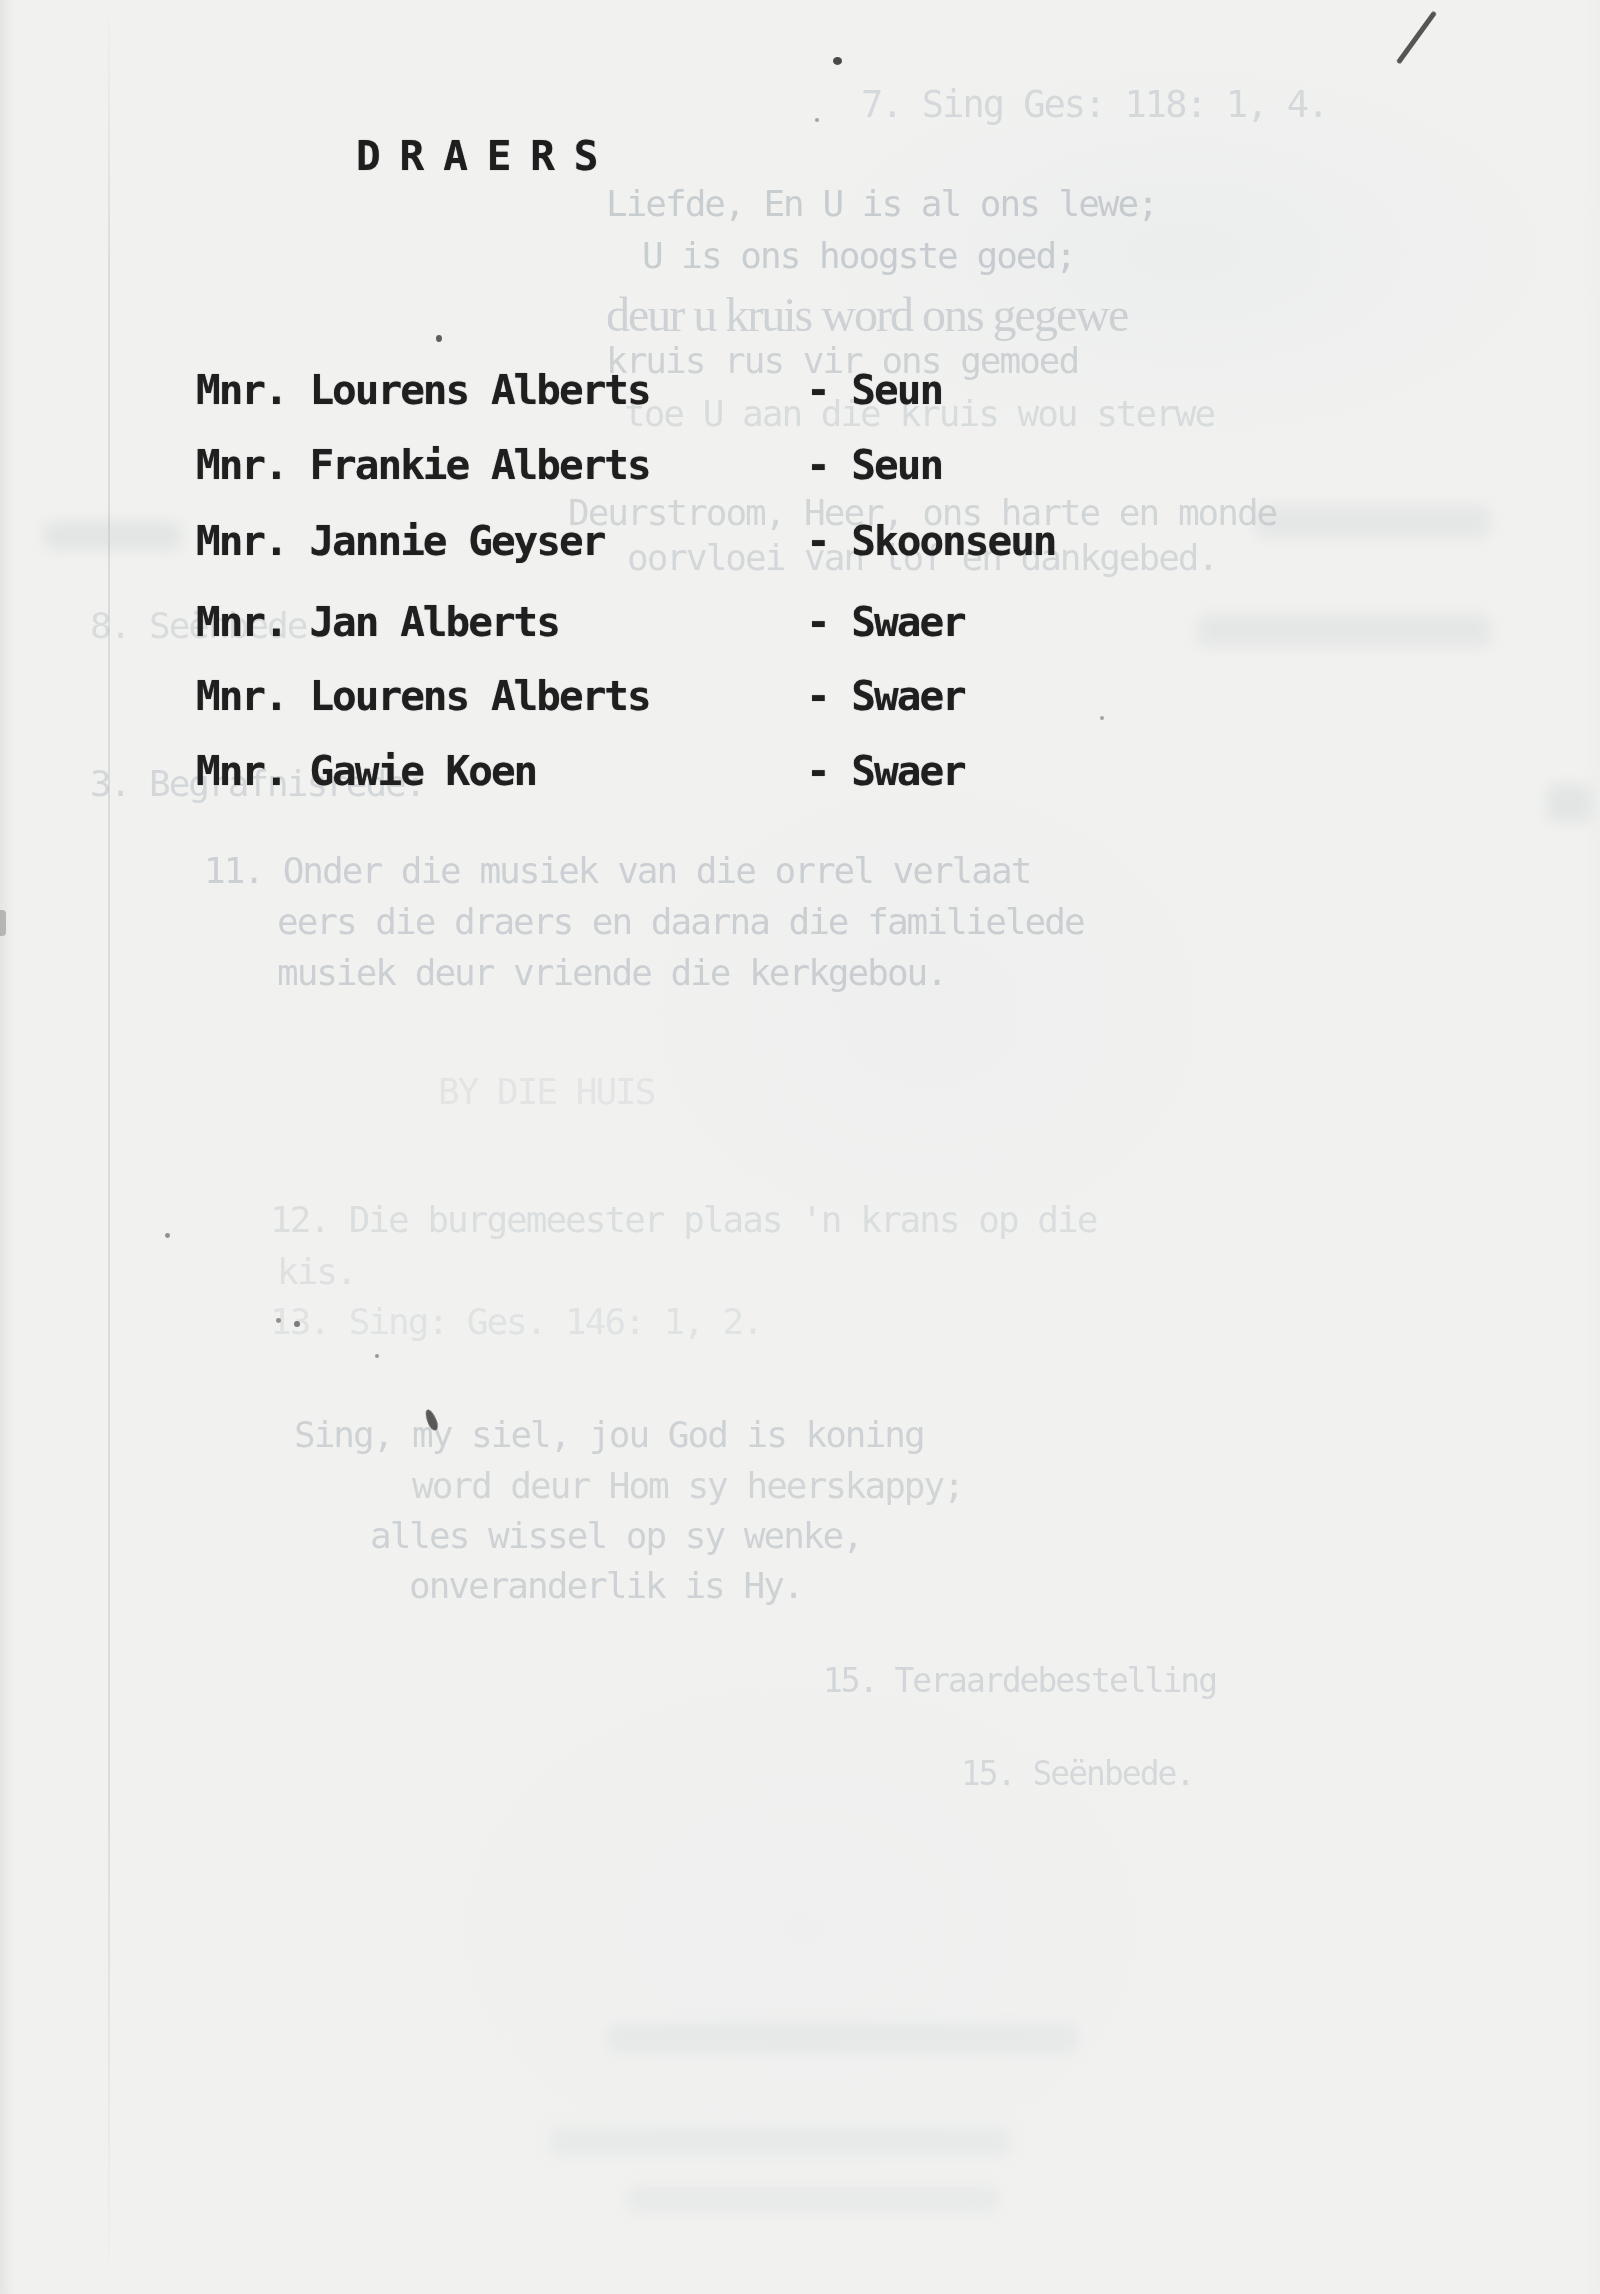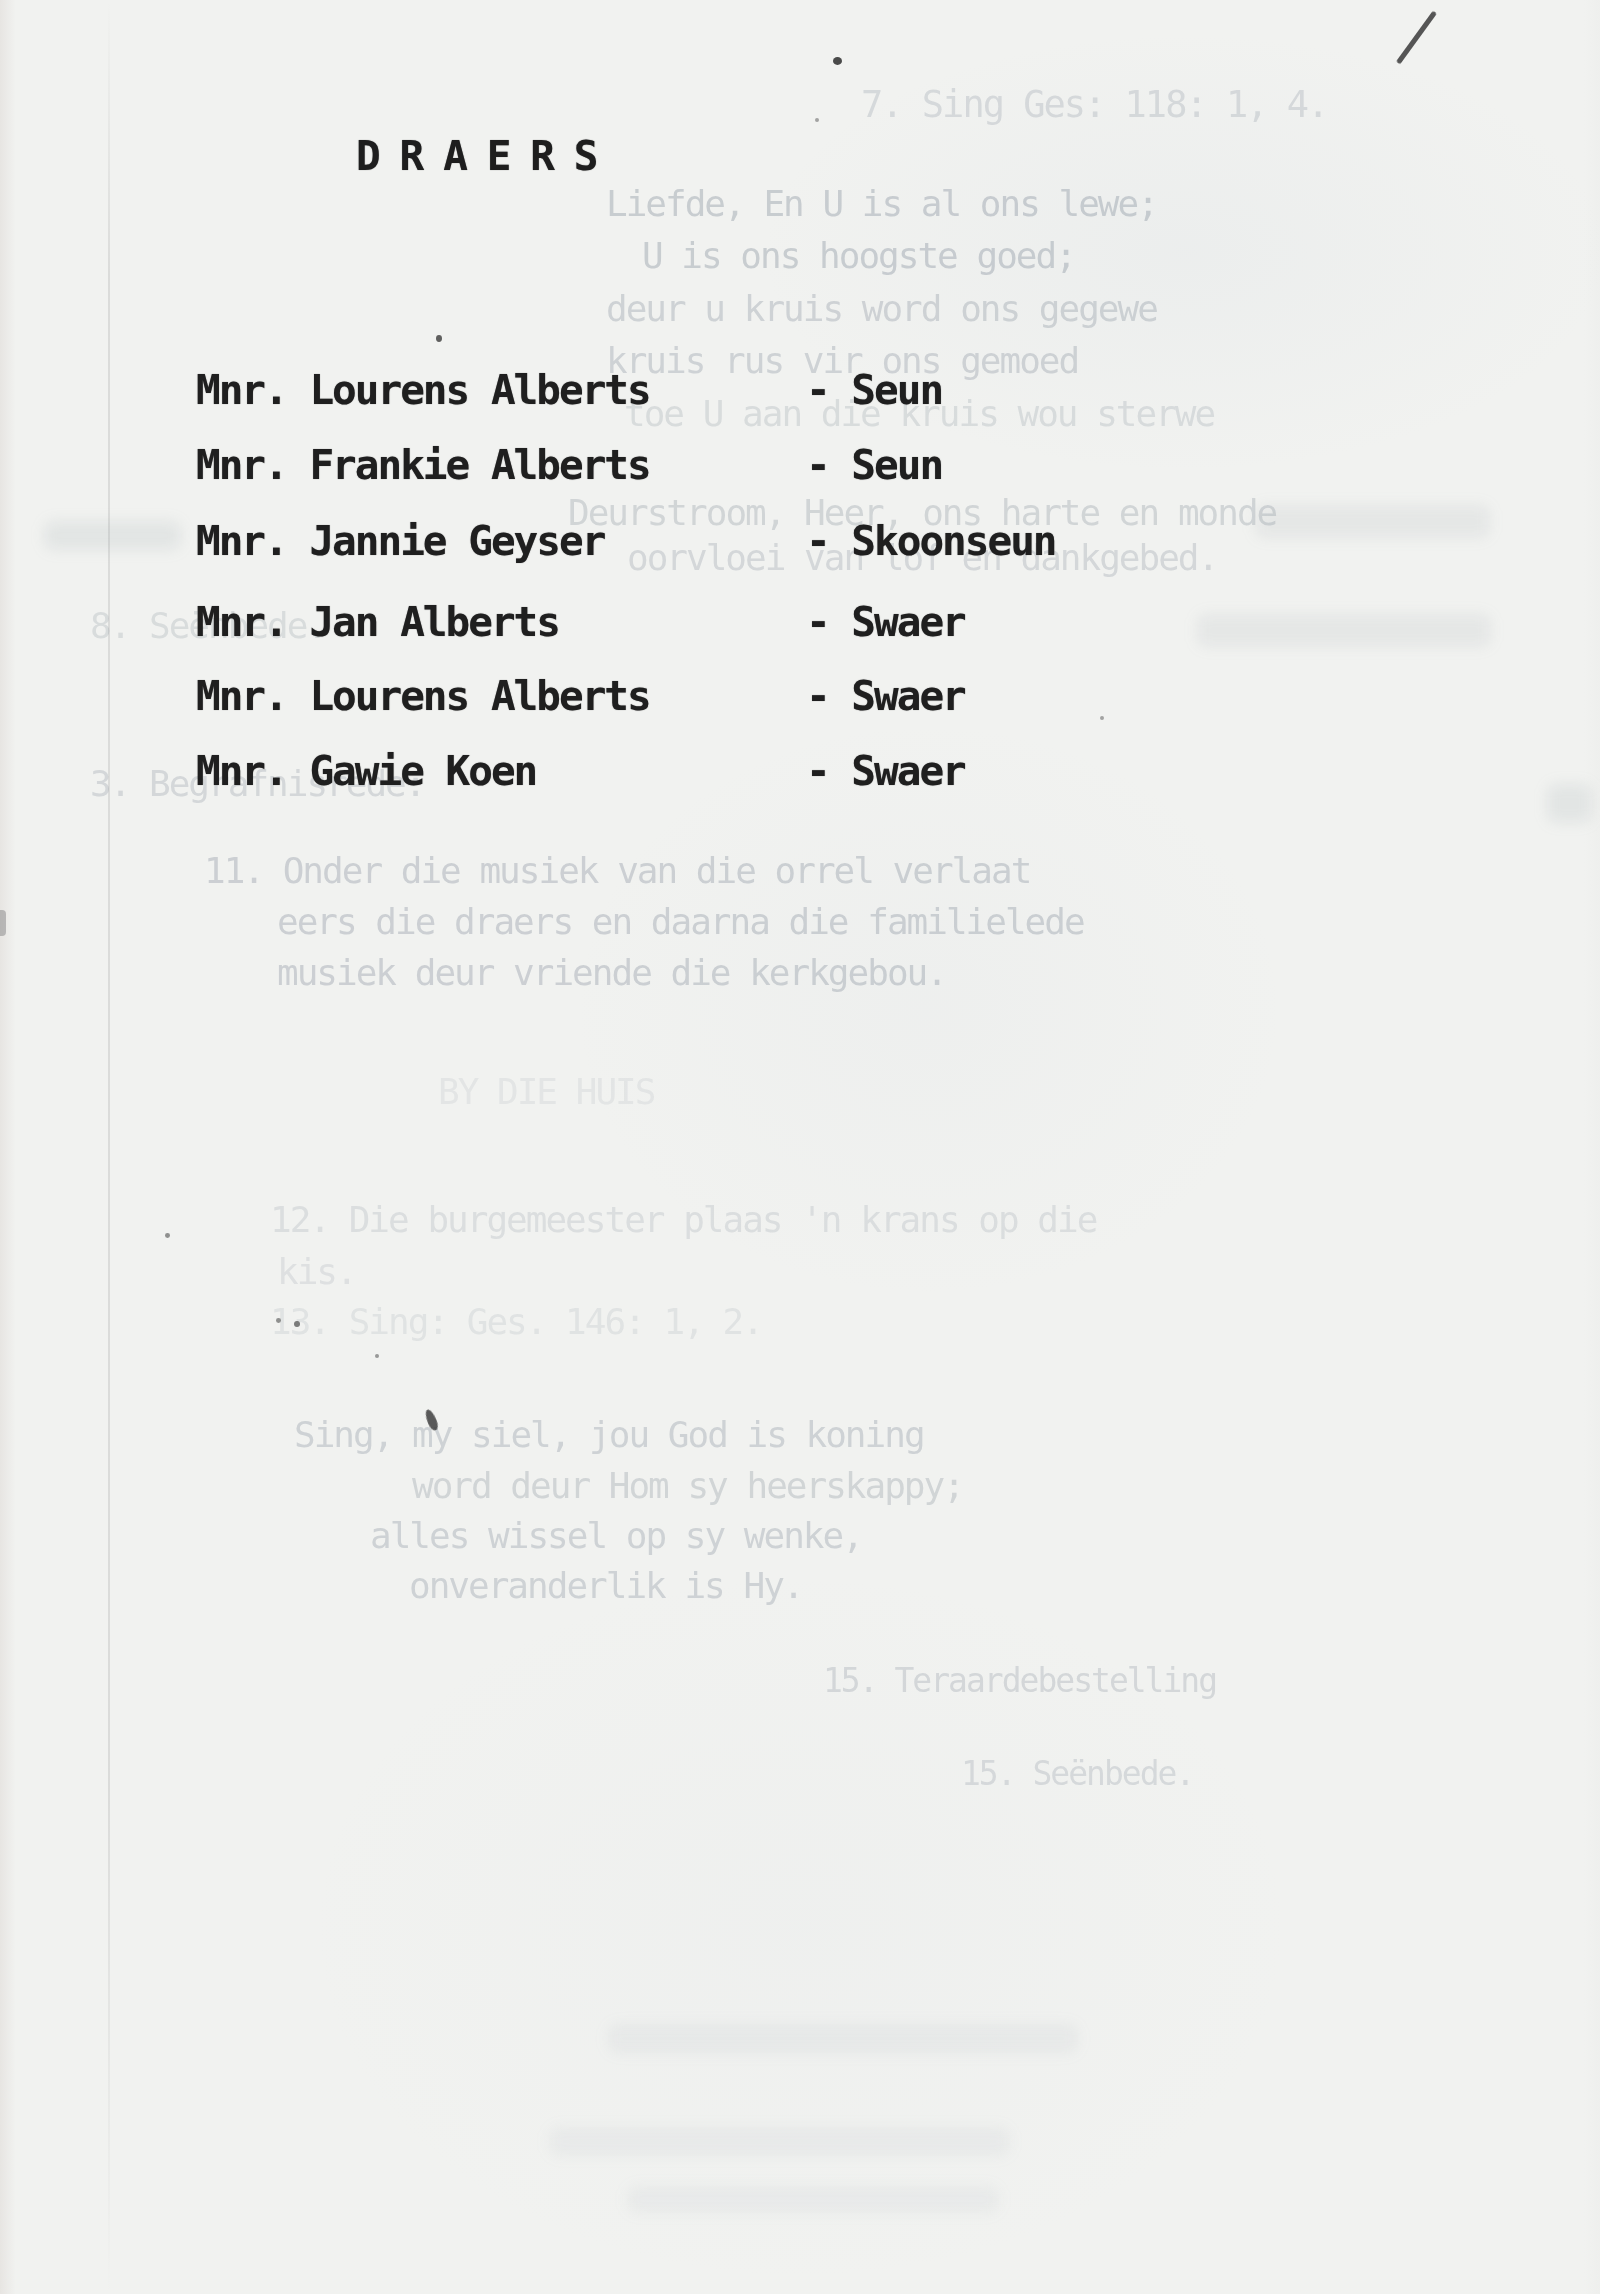--- a/index.html
+++ b/index.html
@@ -63,21 +63,21 @@
 <body>
 
 <div class="page">
   <div class="fold-line"></div>
   <div class="edge-nick"></div>
 
   <div class="ghost-layer" id="ghost-layer">
       <div class="ghost" style="left: 861px; top: 86px; font-size: 37px; opacity: 0.2;">7. Sing Ges: 118: 1, 4.</div>
       <div class="ghost" style="left: 606px; top: 186px; font-size: 36px; opacity: 0.3;">Liefde, En U is al ons lewe;</div>
       <div class="ghost" style="left: 642px; top: 238px; font-size: 36px; opacity: 0.3;">U is ons hoogste goed;</div>
-      <div class="ghost" style="left: 606px; top: 291px; font-size: 36px; opacity: 0.26;">deur u kruis word ons gegewe</div>
+      <div class="ghost" style="left: 606px; top: 291px; font-size: 48px; opacity: 0.26; font-family: Liberation Serif, serif;">deur u kruis word ons gegewe</div>
       <div class="ghost" style="left: 606px; top: 343px; font-size: 36px; opacity: 0.26;">kruis rus vir ons gemoed</div>
       <div class="ghost" style="left: 624px; top: 396px; font-size: 36px; opacity: 0.18;">toe U aan die kruis wou sterwe</div>
       <div class="ghost" style="left: 568px; top: 495px; font-size: 36px; opacity: 0.24;">Deurstroom, Heer, ons harte en monde</div>
       <div class="ghost" style="left: 627px; top: 540px; font-size: 36px; opacity: 0.22;">oorvloei van lof en dankgebed.</div>
       <div class="ghost" style="left: 90px; top: 608px; font-size: 36px; opacity: 0.18;">8. Seënbede.</div>
       <div class="ghost" style="left: 90px; top: 766px; font-size: 36px; opacity: 0.22;">3. Begrafnisrede:</div>
       <div class="ghost" style="left: 204px; top: 853px; font-size: 36px; opacity: 0.28;">11. Onder die musiek van die orrel verlaat</div>
       <div class="ghost" style="left: 277px; top: 904px; font-size: 36px; opacity: 0.28;">eers die draers en daarna die familielede</div>
       <div class="ghost" style="left: 277px; top: 955px; font-size: 36px; opacity: 0.28;">musiek deur vriende die kerkgebou.</div>
       <div class="ghost" style="left: 438px; top: 1074px; font-size: 36px; opacity: 0.1;">BY DIE HUIS</div>

